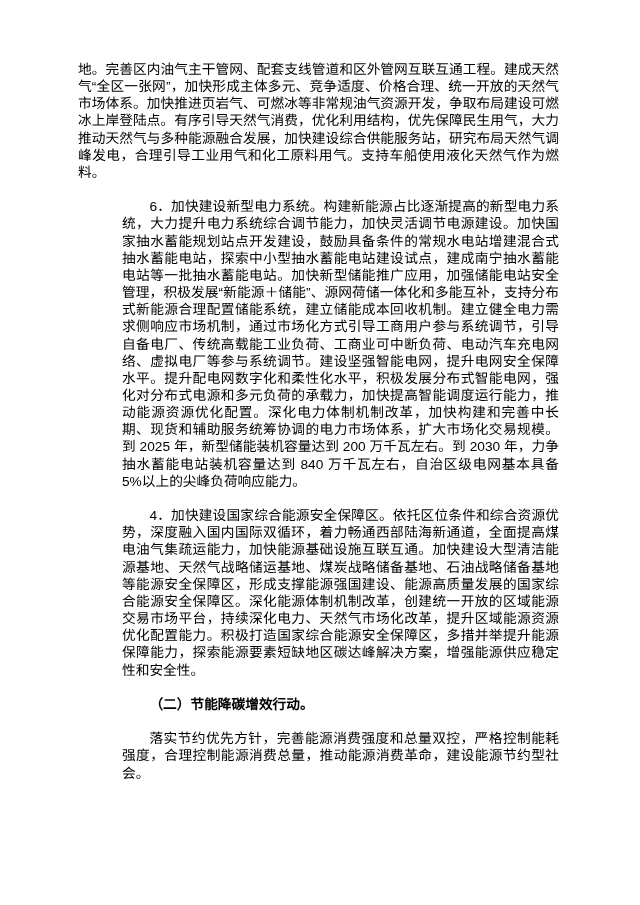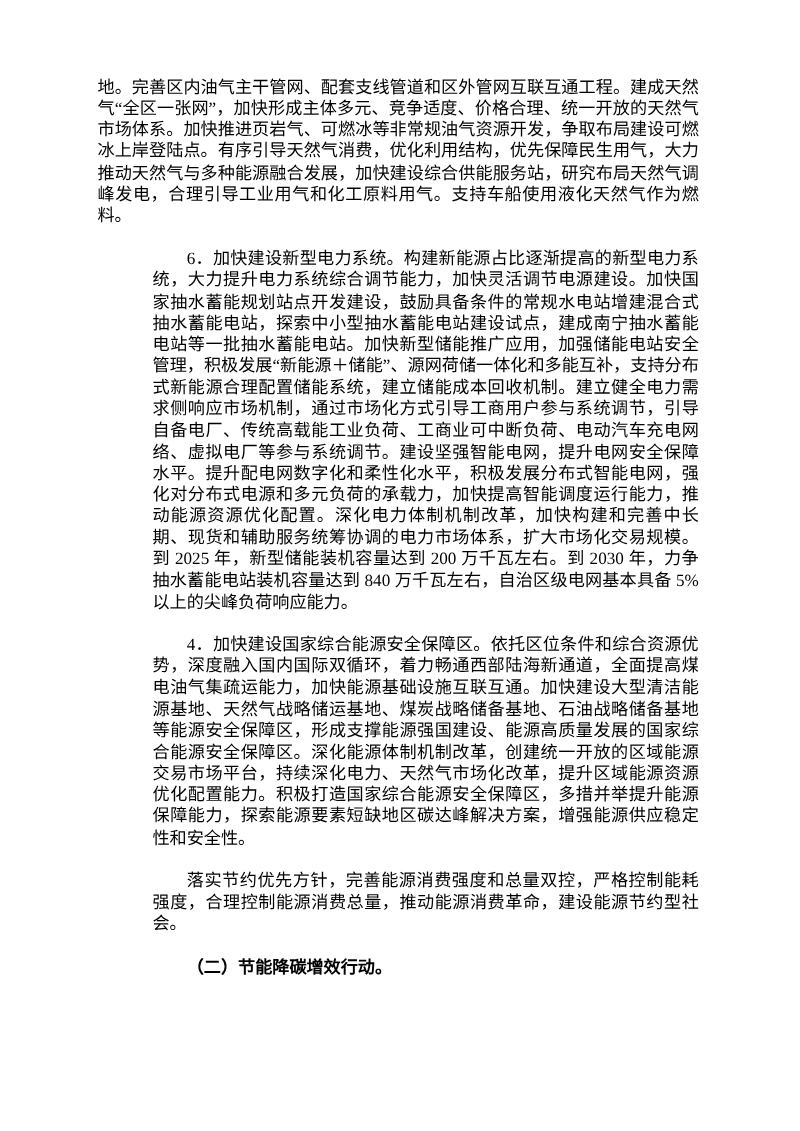--- a/index.html
+++ b/index.html
@@ -16,21 +16,21 @@
   }
   .text-block {
     position: absolute;
     left: 78px;
     top: 61px;
     width: 481px;
   }
   .para {
     margin: 0;
     padding: 0;
-    font-family: Liberation Serif, serif;
+    font-family: Liberation Sans, sans-serif;
     font-size: 13.7px;
     line-height: 17.15px;
     color: #000000;
     text-align: justify;
     letter-spacing: 0;
     word-break: break-all;
   }
   .para + .para {
     margin-top: 17.2px;
   }
@@ -43,16 +43,16 @@
   }
 </style>
 </head>
 <body>
 
 <div class="page">
   <div class="text-block">
       <p class="para">地。完善区内油气主干管网、配套支线管道和区外管网互联互通工程。建成天然气“全区一张网”，加快形成主体多元、竞争适度、价格合理、统一开放的天然气市场体系。加快推进页岩气、可燃冰等非常规油气资源开发，争取布局建设可燃冰上岸登陆点。有序引导天然气消费，优化利用结构，优先保障民生用气，大力推动天然气与多种能源融合发展，加快建设综合供能服务站，研究布局天然气调峰发电，合理引导工业用气和化工原料用气。支持车船使用液化天然气作为燃料。</p>
       <p class="para indent">6．加快建设新型电力系统。构建新能源占比逐渐提高的新型电力系统，大力提升电力系统综合调节能力，加快灵活调节电源建设。加快国家抽水蓄能规划站点开发建设，鼓励具备条件的常规水电站增建混合式抽水蓄能电站，探索中小型抽水蓄能电站建设试点，建成南宁抽水蓄能电站等一批抽水蓄能电站。加快新型储能推广应用，加强储能电站安全管理，积极发展“新能源＋储能”、源网荷储一体化和多能互补，支持分布式新能源合理配置储能系统，建立储能成本回收机制。建立健全电力需求侧响应市场机制，通过市场化方式引导工商用户参与系统调节，引导自备电厂、传统高载能工业负荷、工商业可中断负荷、电动汽车充电网络、虚拟电厂等参与系统调节。建设坚强智能电网，提升电网安全保障水平。提升配电网数字化和柔性化水平，积极发展分布式智能电网，强化对分布式电源和多元负荷的承载力，加快提高智能调度运行能力，推动能源资源优化配置。深化电力体制机制改革，加快构建和完善中长期、现货和辅助服务统筹协调的电力市场体系，扩大市场化交易规模。到 2025 年，新型储能装机容量达到 200 万千瓦左右。到 2030 年，力争抽水蓄能电站装机容量达到 840 万千瓦左右，自治区级电网基本具备 5%以上的尖峰负荷响应能力。</p>
       <p class="para indent">4．加快建设国家综合能源安全保障区。依托区位条件和综合资源优势，深度融入国内国际双循环，着力畅通西部陆海新通道，全面提高煤电油气集疏运能力，加快能源基础设施互联互通。加快建设大型清洁能源基地、天然气战略储运基地、煤炭战略储备基地、石油战略储备基地等能源安全保障区，形成支撑能源强国建设、能源高质量发展的国家综合能源安全保障区。深化能源体制机制改革，创建统一开放的区域能源交易市场平台，持续深化电力、天然气市场化改革，提升区域能源资源优化配置能力。积极打造国家综合能源安全保障区，多措并举提升能源保障能力，探索能源要素短缺地区碳达峰解决方案，增强能源供应稳定性和安全性。</p>
+      <p class="para indent heading">（二）节能降碳增效行动。</p>
       <p class="para indent">落实节约优先方针，完善能源消费强度和总量双控，严格控制能耗强度，合理控制能源消费总量，推动能源消费革命，建设能源节约型社会。</p>
-      <p class="para indent heading">（二）节能降碳增效行动。</p>
     </div>
 </div>
 
 </body></html>

